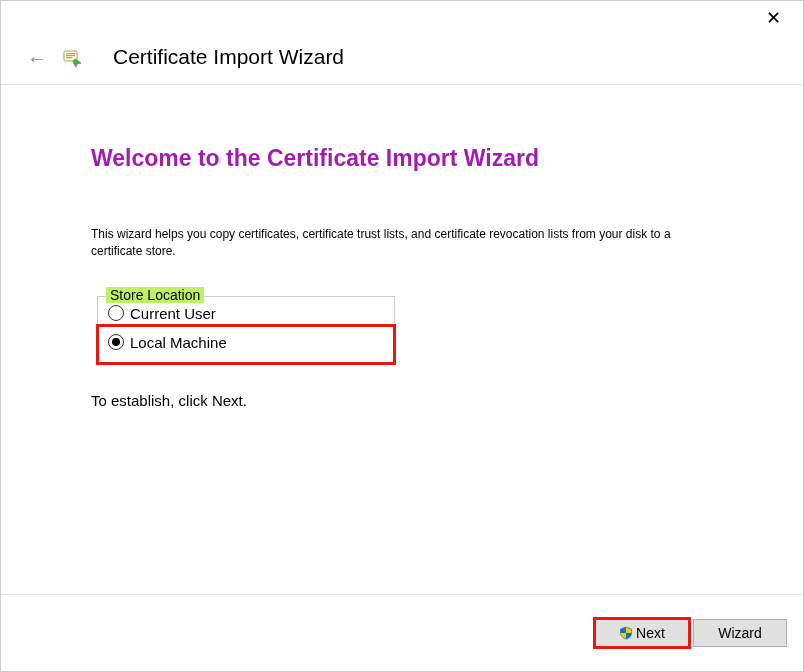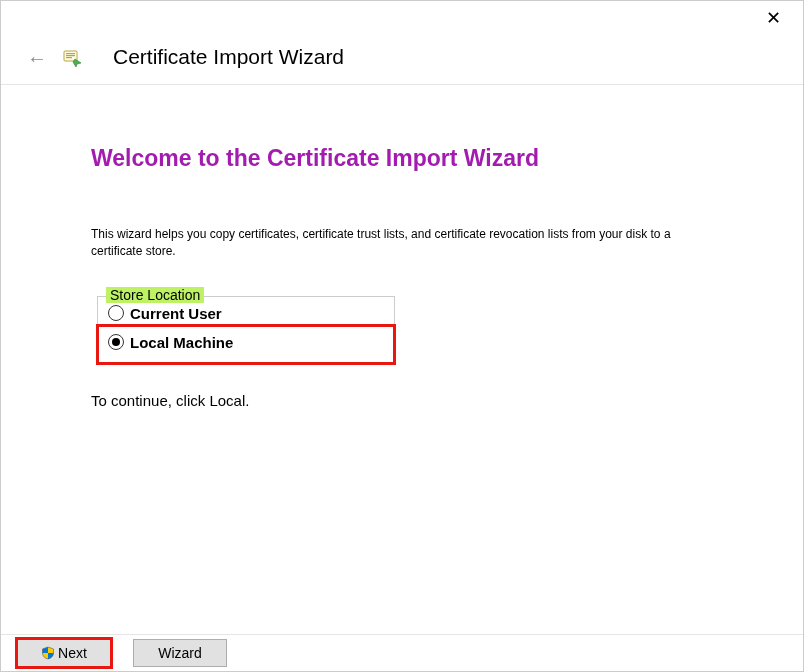--- a/index.html
+++ b/index.html
@@ -95,21 +95,20 @@
       background: #bef264;
       padding: 0 4px;
       font-size: 14px;
     }
     .radio-row {
       display: flex;
       align-items: center;
       gap: 6px;
       padding: 8px 10px 4px 10px;
       font-size: 15px;
-      font-weight: bold;
     }
     .radio-row.highlighted {
       outline: 3px solid #e8170f;
       outline-offset: -1px;
       padding-bottom: 12px;
     }
     .radio {
       width: 16px;
       height: 16px;
       border: 1.5px solid #333;
@@ -125,24 +124,24 @@
       height: 8px;
       background: #000;
       border-radius: 50%;
     }
     .continue-text {
       font-size: 15px;
       margin-top: 28px;
     }
     .footer {
       border-top: 1px solid #e5e5e5;
-      padding: 4px 16px;
-      display: flex;
-      justify-content: flex-start;
-      gap: 22px;
+      padding: 24px 16px;
+      display: flex;
+      justify-content: flex-end;
+      gap: 4px;
       background: #fff;
     }
     .btn {
       min-width: 94px;
       height: 28px;
       border: 1px solid #adadad;
       background: #e1e1e1;
       font-size: 14px;
       display: inline-flex;
       align-items: center;
@@ -195,21 +194,21 @@
         <span class="radio"></span>
         <span>Current User</span>
       </div>
 
       <div class="radio-row highlighted">
         <span class="radio selected"></span>
         <span>Local Machine</span>
       </div>
     </div>
 
-    <p class="continue-text">To continue, click Local.</p>
+    <p class="continue-text">To establish, click Next.</p>
   </div>
 
   <div class="footer">
     <button class="btn highlighted">
       <span class="shield-icon">
         <svg viewBox="0 0 14 14" width="14" height="14">
           <path d="M7 1 L12.5 3 L12.5 7 C12.5 10 10 12.5 7 13 C4 12.5 1.5 10 1.5 7 L1.5 3 Z" fill="none"></path>
           <path d="M7 1 L12.5 3 L12.5 7 L7 7 Z" fill="#ffcc00"></path>
           <path d="M7 1 L1.5 3 L1.5 7 L7 7 Z" fill="#0078d7"></path>
           <path d="M7 7 L12.5 7 C12.5 10 10 12.5 7 13 Z" fill="#0078d7"></path>

